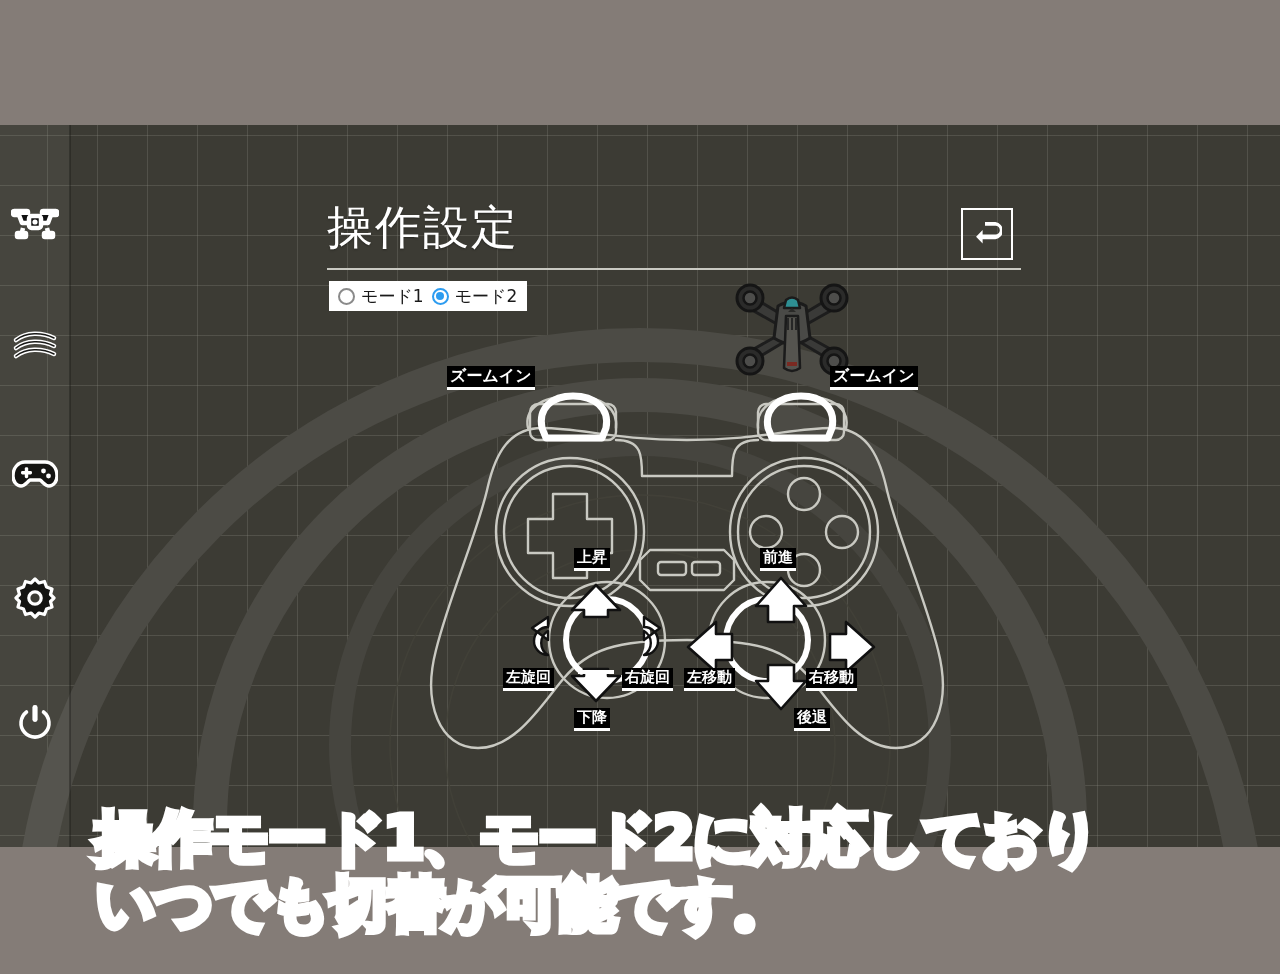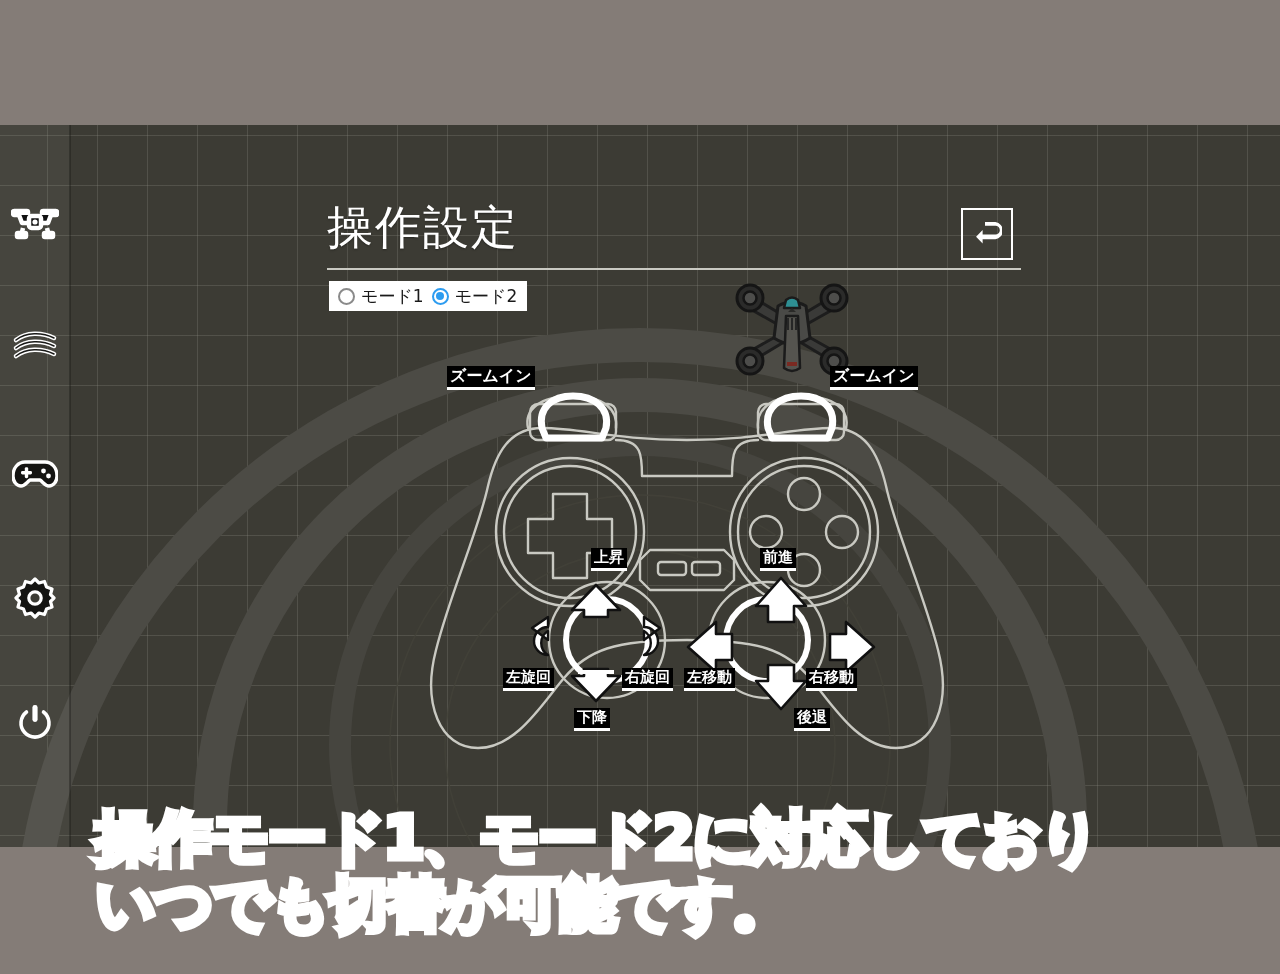--- a/index.html
+++ b/index.html
@@ -345,21 +345,21 @@
     </g>
 
     <g>
       <path d="M846 622 v12 h-16 v26 h16 v12 l28 -25 Z" fill="#ffffff" stroke="#111" stroke-width="2.6" stroke-linejoin="round"></path>
     </g>
   </svg>
 
   <div class="alabel big" style="left:447px; top:366px">ズームイン</div>
   <div class="alabel big" style="left:830px; top:366px">ズームイン</div>
 
-  <div class="alabel" style="left:591px; top:548px">上昇</div>
+  <div class="alabel" style="left:574px; top:548px">上昇</div>
   <div class="alabel" style="left:574px; top:708px">下降</div>
   <div class="alabel" style="left:503px; top:668px">左旋回</div>
   <div class="alabel" style="left:622px; top:668px">右旋回</div>
 
   <div class="alabel" style="left:760px; top:548px">前進</div>
   <div class="alabel" style="left:794px; top:708px">後退</div>
   <div class="alabel" style="left:684px; top:668px">左移動</div>
   <div class="alabel" style="left:806px; top:668px">右移動</div>
 
   <div class="band-bottom"></div>

